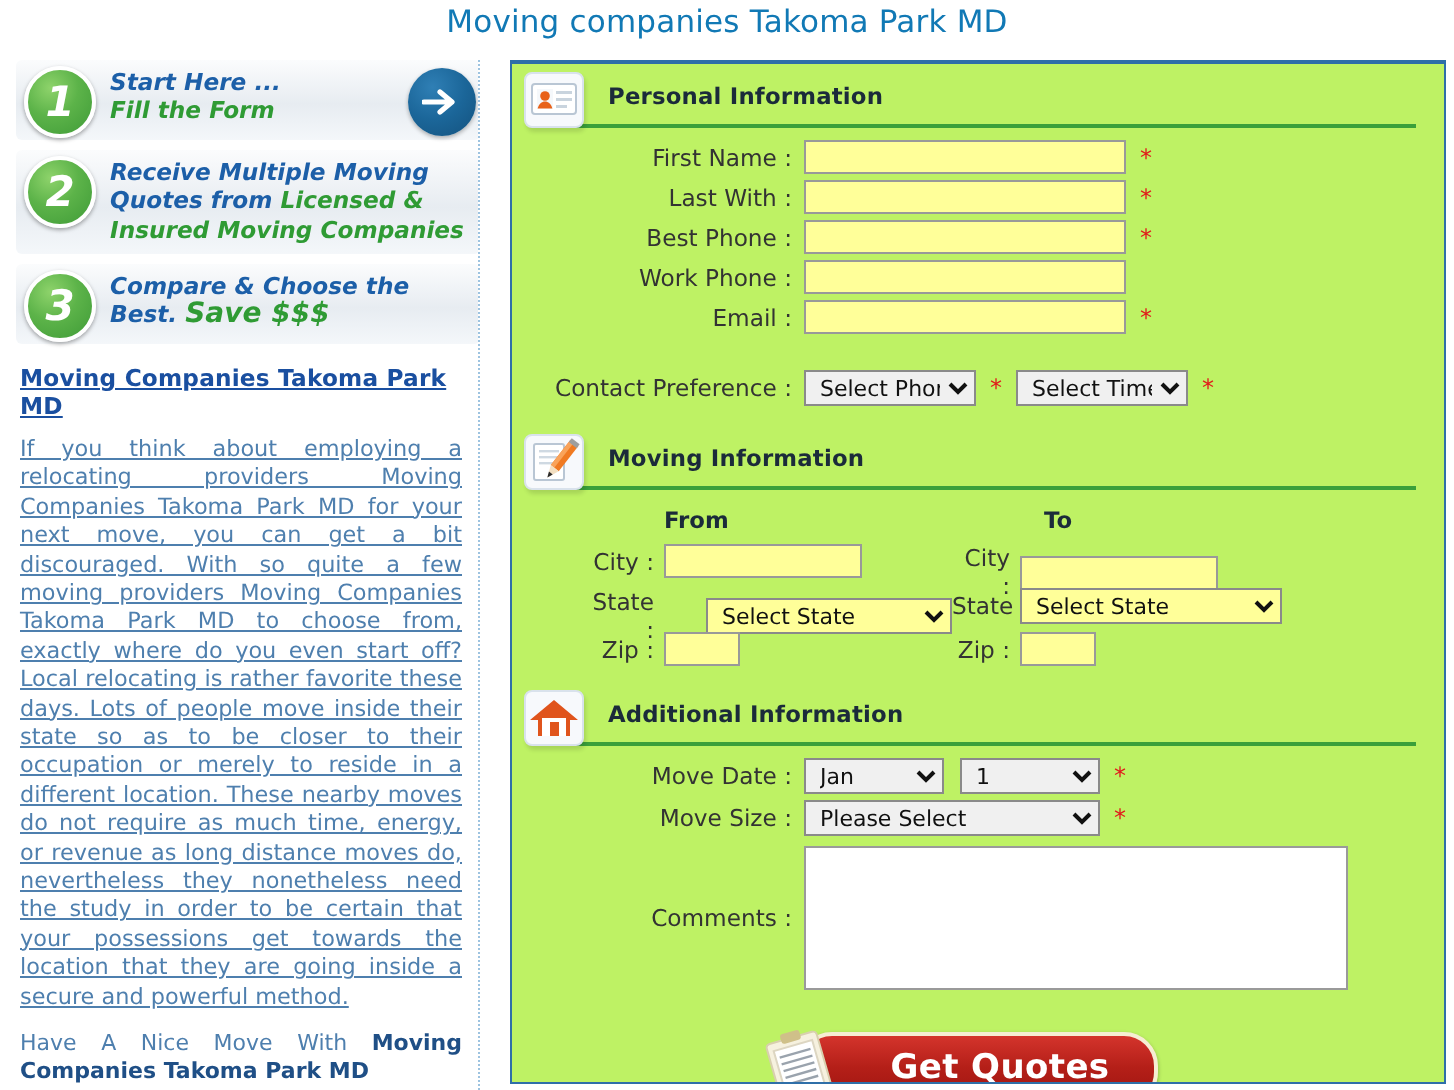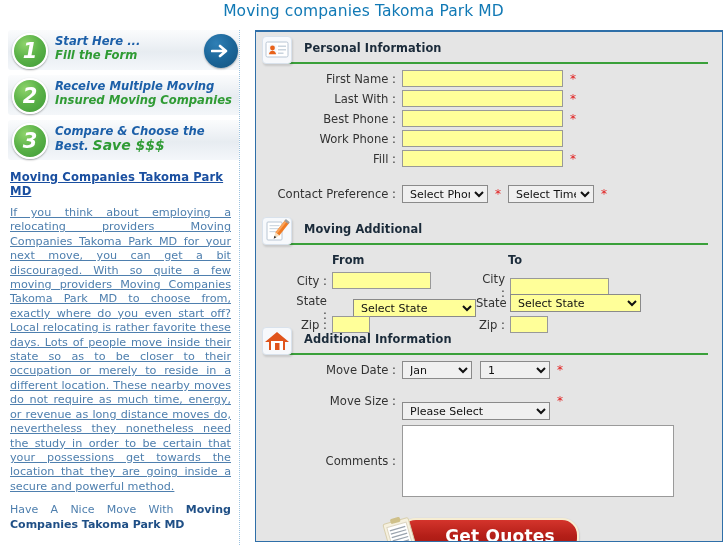--- a/index.html
+++ b/index.html
@@ -26,21 +26,21 @@
   .sidebar {
     position: absolute; left: 8px; top: 30px;
     width: 232px; height: 515px;
     border-right: 1px dotted #9dc3e0;
     padding-right: 6px;
     overflow: hidden;
   }
   .form-panel {
     position: absolute; left: 255px; top: 30px;
     width: 468px; height: 512px;
-    background: #e5e5e5;
+    background: #bef264;
     border: 1px solid #2f6fa8;
     border-top-width: 2px;
     overflow: hidden;
   }
 
   
   .steps { position: relative; width: 232px; }
   .step {
     position: relative;
     margin-bottom: 5px;
@@ -207,20 +207,21 @@
               <path d="M1 9 H13 M9 4 L15 9 L9 14" stroke="#ffffff" stroke-width="2.6" fill="none" stroke-linecap="round" stroke-linejoin="round"></path>
             </svg>
           </span>
         </div>
       </div>
 
       <div class="step">
         <div class="step-badge">2</div>
         <div class="step-text">
           <div>Receive Multiple Moving</div>
+          <div><span>Quotes from </span><span class="gr">Licensed &amp;</span></div>
           <div class="gr">Insured Moving Companies</div>
         </div>
       </div>
 
       <div class="step">
         <div class="step-badge">3</div>
         <div class="step-text">
           <div>Compare &amp; Choose the</div>
           <div><span>Best. </span><span class="big">Save $$$</span></div>
         </div>
@@ -274,21 +275,21 @@
           <span class="req">*</span>
         </div>
 
         <div class="row">
           <div class="lbl">Work Phone :</div>
           <input class="txt" type="text" value="" style="">
           <span class="req" style="visibility:hidden">*</span>
         </div>
 
         <div class="row">
-          <div class="lbl">Fill :</div>
+          <div class="lbl">Email :</div>
           <input class="txt" type="text" value="" style="">
           <span class="req">*</span>
         </div>
 
         <div class="row" style="margin-top:18px;">
           <div class="lbl">Contact Preference :</div>
           <select class="sel grey" style="width:86px;">
             <option>Select Phone</option>
           </select>
           <span class="req">*</span>
@@ -311,26 +312,26 @@
             <rect x="6.5" y="13" width="7" height="1.2" fill="#cfd9e2"></rect>
             <g transform="rotate(38 17 13)">
               <rect x="14.3" y="1" width="5" height="16" fill="#f07a22"></rect>
               <rect x="14.3" y="1" width="2.2" height="16" fill="#f9a35a"></rect>
               <polygon points="14.3,17 19.3,17 16.8,23" fill="#f3dfc2"></polygon>
               <polygon points="15.6,20.2 18,20.2 16.8,23" fill="#2b2b2b"></polygon>
               <rect x="14.3" y="0" width="5" height="2.4" fill="#9e9e9e"></rect>
             </g>
           </svg>
         </div>
-        <div class="sec-title">Moving Additional</div>
+        <div class="sec-title">Moving Information</div>
       </div>
 
       <div class="mi">
         <div class="col-hdr" style="left:76px; top:8px;">From</div>
-        <div class="col-hdr" style="left:252px; top:8px;">To</div>
+        <div class="col-hdr" style="left:266px; top:8px;">To</div>
 
         <div class="mi-row" style="left:0px; top:27px;">
           <div class="mi-lbl" style="width:76px;">City :</div>
           <input class="txt" style="width: 99px;" type="text" value="">
         </div>
         <div class="mi-row" style="left:0px; top:49px;gap:21px;">
           <div class="mi-lbl" style="width:76px;">State :</div>
           <select class="sel" style="width:123px;">
             <option>Select State</option>
           </select>
@@ -351,21 +352,21 @@
           </select>
         </div>
         <div class="mi-row" style="left:182px; top:71px;">
           <div class="mi-lbl" style="width:72px;">Zip :</div>
           <input class="txt" style="width: 38px;" type="text" value="">
         </div>
       </div>
     </div>
 
     <div class="section">
-      <div class="sec-head" style="margin-top:2px;">
+      <div class="sec-head" style="margin-top:20px;">
         <div class="sec-icon">
           <svg width="28" height="26" viewBox="0 0 28 26">
             <polygon points="14,4 26,14 22,14 22,22 6,22 6,14 2,14" fill="#e0541c"></polygon>
             <rect x="8" y="13" width="12" height="9" fill="#ffffff"></rect>
             <rect x="12" y="15" width="4.5" height="7" fill="#e0541c"></rect>
           </svg>
         </div>
         <div class="sec-title">Additional Information</div>
       </div>
 
@@ -377,21 +378,21 @@
             <option>Jan</option>
           </select>
           <select class="sel grey" style="width:70px;margin-left:8px;">
             <option>1</option>
           </select>
           <span class="req">*</span>
         </div>
 
         <div class="row">
           <div class="lbl">Move Size :</div>
-          <select class="sel grey" style="width:148px;margin-top:20px;">
+          <select class="sel grey" style="width:148px;">
             <option>Please Select</option>
           </select>
           <span class="req">*</span>
         </div>
 
         <div class="comments-row">
           <div class="lbl">Comments :</div>
           <textarea class="ta" style=""></textarea>
         </div>
       </div>

